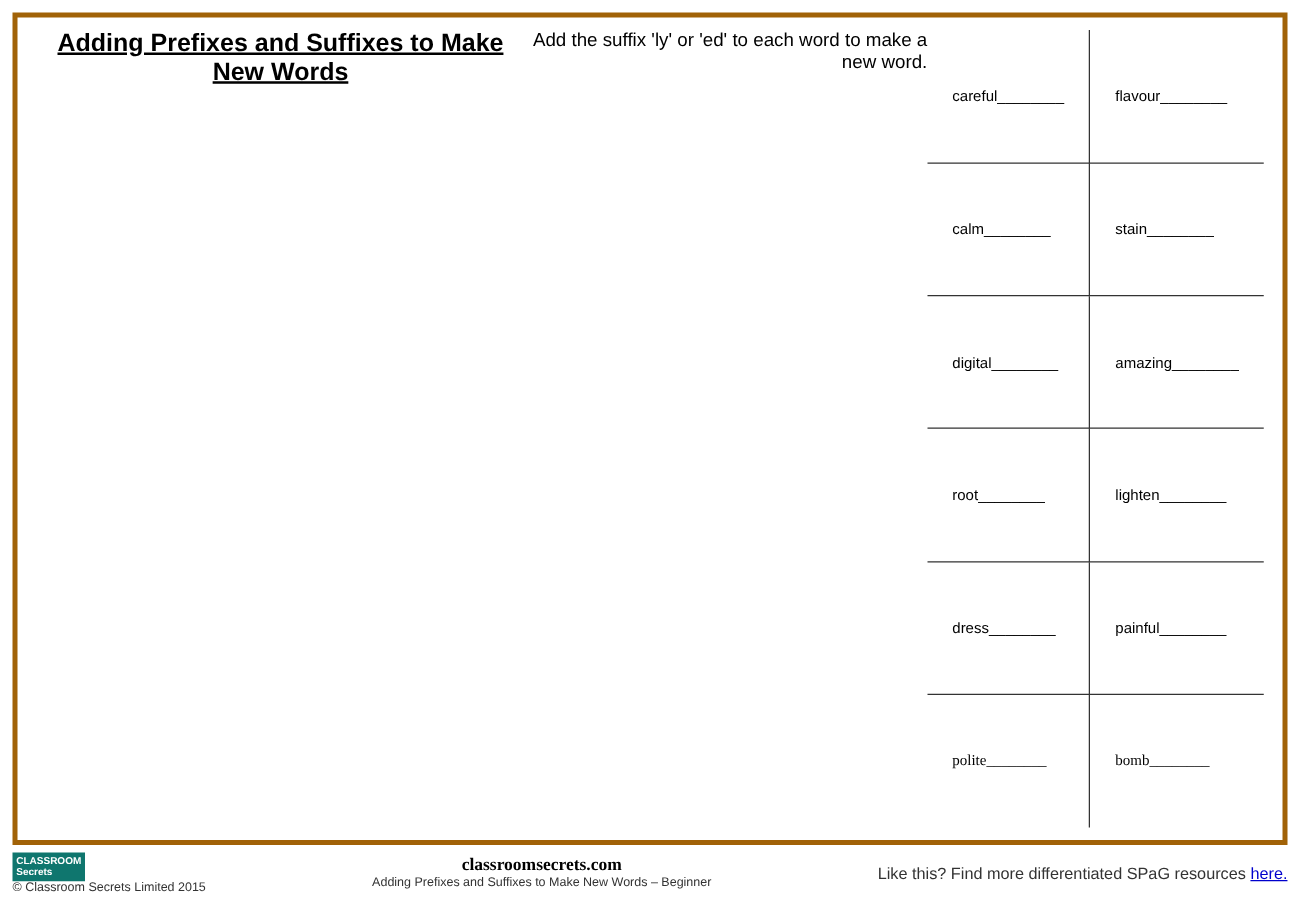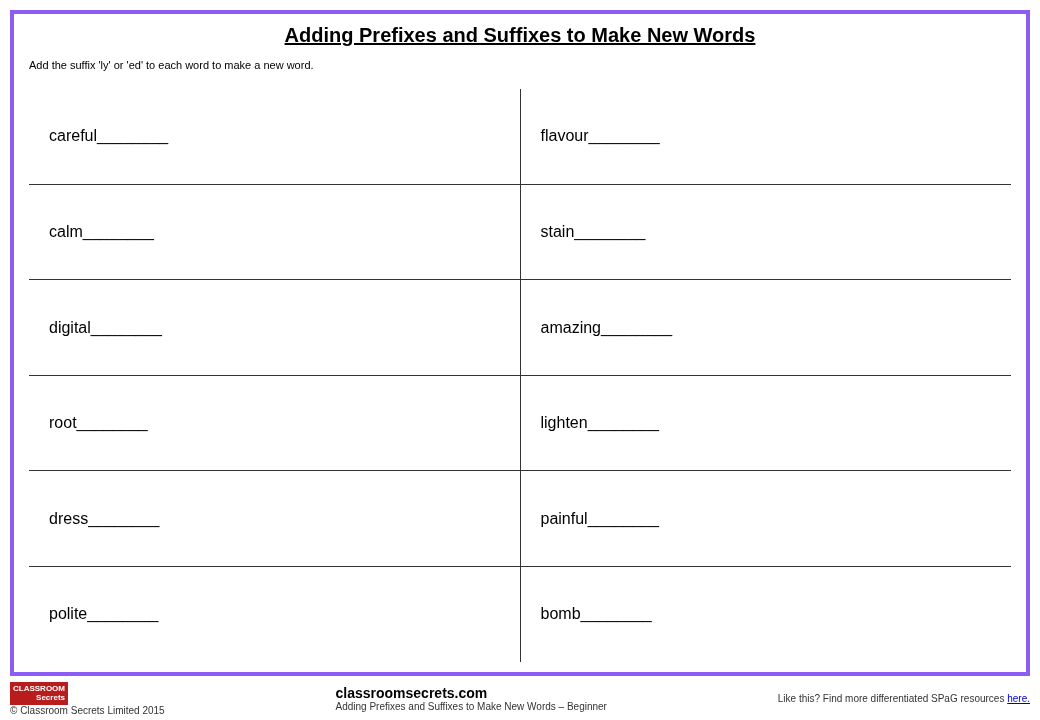--- a/index.html
+++ b/index.html
@@ -5,62 +5,64 @@
     * { box-sizing: border-box; margin: 0; padding: 0; }
     body {
       width: 1040px;
       height: 720px;
       font-family: Arial, sans-serif;
       background: #fff;
       display: flex;
       flex-direction: column;
     }
     .outer-border {
-      border: 4px solid #8b5cf6;
+      border: 4px solid #a16207;
       margin: 10px 10px 0 10px;
       flex: 1;
       display: flex;
-      flex-direction: column;
+      flex-direction: row;
       padding: 10px 15px;
     }
     .page-title {
       text-align: center;
       font-size: 20px;
       font-weight: bold;
       text-decoration: underline;
       margin-bottom: 12px;
     }
     .instruction {
-      font-size: 11px;
+      font-size: 15px;
       margin-bottom: 18px;
+      text-align: right;
     }
     .word-table {
       width: 100%;
       border-collapse: collapse;
       flex: 1;
     }
     .word-table td {
       border: 1px solid #333;
       padding: 10px 20px;
-      font-size: 16px;
+      font-size: 12px;
       height: 58px;
       vertical-align: middle;
     }
     .word-table td:first-child {
       width: 50%;
       border-left: none;
     }
     .word-table td:last-child {
       border-right: none;
     }
     .word-table tr:first-child td {
       border-top: none;
     }
     .word-table tr:last-child td {
       border-bottom: none;
+      font-family: Liberation Serif, serif;
     }
     .footer {
       background: #fff;
       padding: 6px 10px 4px;
       display: flex;
       align-items: center;
       justify-content: space-between;
       border-top: none;
     }
     .footer-left {
@@ -68,41 +70,41 @@
       flex-direction: column;
       font-size: 10px;
       color: #333;
     }
     .footer-logo {
       display: flex;
       align-items: center;
       gap: 4px;
     }
     .logo-box {
-      background: #b91c1c;
+      background: #0f766e;
       color: #fff;
       font-size: 8px;
       font-weight: bold;
       padding: 2px 3px;
       line-height: 1.2;
-      text-align: right;
     }
     .footer-center {
-      text-align: left;
+      text-align: center;
       font-size: 14px;
       font-weight: bold;
       flex: 1;
+      font-family: Liberation Serif, serif;
     }
     .footer-sub {
       text-align: left;
       font-size: 10px;
       color: #333;
     }
     .footer-right {
-      font-size: 10px;
+      font-size: 13px;
       text-align: right;
       color: #333;
     }
     .footer-right a {
       color: #0000cc;
     }
   </style>
 </head>
 <body>
 

